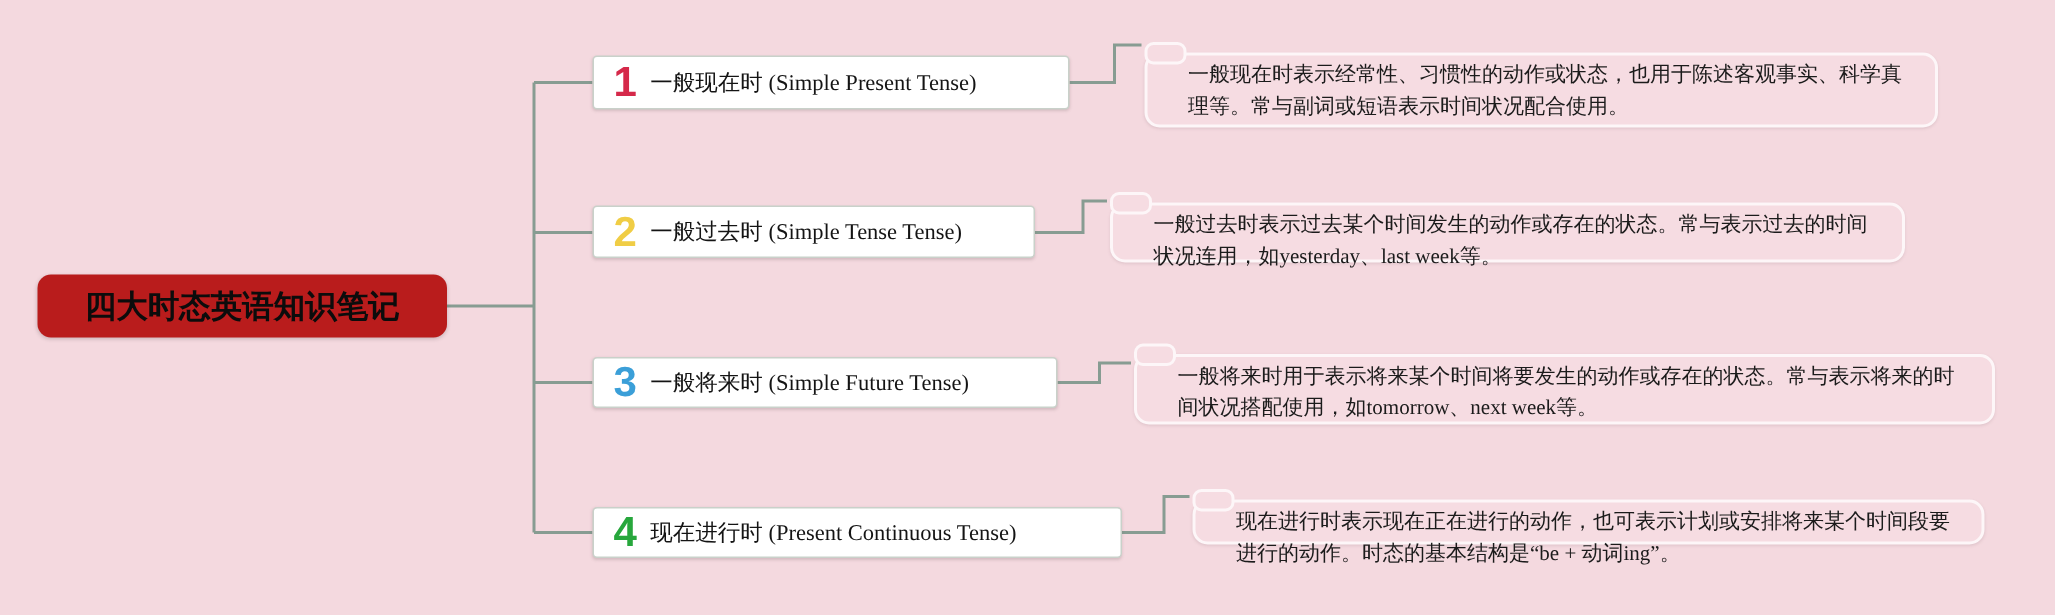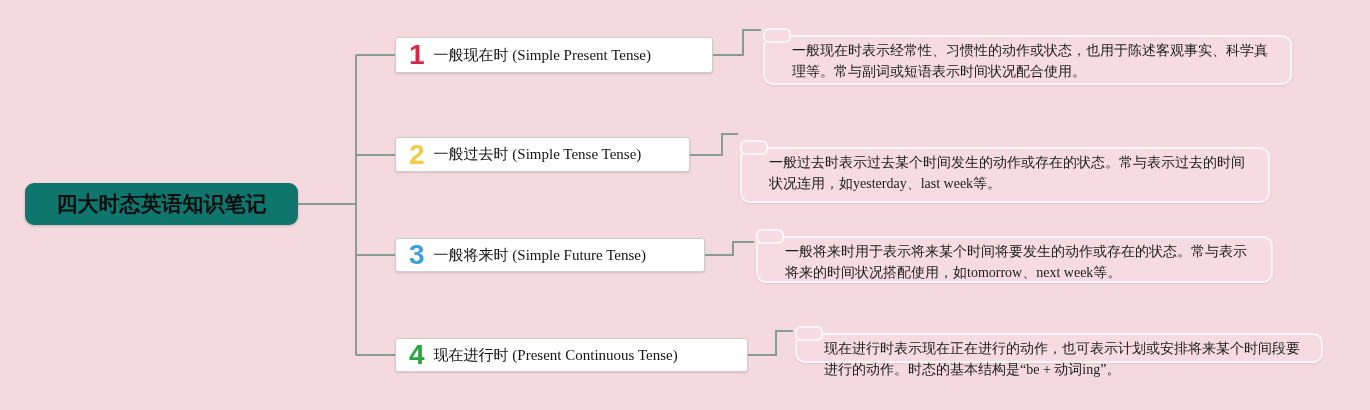--- a/index.html
+++ b/index.html
@@ -11,21 +11,21 @@
   }
   .stage { position: relative; width: 1370px; height: 410px; }
 
   
   .connectors { position: absolute; left: 0; top: 0; width: 1370px; height: 410px; }
   .connectors path { stroke: #879c92; stroke-width: 2; fill: none; }
 
   
   .root {
     position: absolute; left: 25px; top: 183px; width: 273px; height: 42px;
-    background: #0f766e; border-radius: 9px;
+    background: #b91c1c; border-radius: 9px;
     display: flex; align-items: center; justify-content: center;
     box-shadow: 0 1px 3px rgba(0,0,0,0.18);
   }
   .root span {
     font-family: "DejaVu Sans", "Liberation Sans", sans-serif;
     font-weight: bold; font-size: 21px; color: #0c0c0c; white-space: nowrap;
   }
 
   
   .branch {
@@ -50,22 +50,22 @@
   .branch-label { font-size: 15px; color: #141414; }
 
   
   .desc {
     position: absolute; background: #f6dce2;
     border: 2px solid #fdf6f8; border-radius: 10px;
     box-sizing: border-box; padding: 3px 13px 0 27px;
     box-shadow: 0 1px 2px rgba(140,110,120,0.18);
   }
   .d1 { left: 763px; top: 35px;  width: 529px; height: 50px; }
-  .d2 { left: 740px; top: 147px; width: 530px; height: 56px; }
-  .d3 { left: 756px; top: 236px; width: 517px; height: 47px; }
+  .d2 { left: 740px; top: 135px; width: 530px; height: 40px; }
+  .d3 { left: 756px; top: 236px; width: 574px; height: 47px; }
   .d4 { left: 795px; top: 333px; width: 528px; height: 30px; }
   .desc-text {
     display: block; font-size: 14px; line-height: 21px; color: #1b1b1b;
   }
   .tab {
     position: absolute; left: -2px; top: -9px; width: 28px; height: 15px;
     background: #f6dce2; border: 2px solid #fdf6f8; border-radius: 6px;
     box-sizing: border-box;
   }
 </style>

